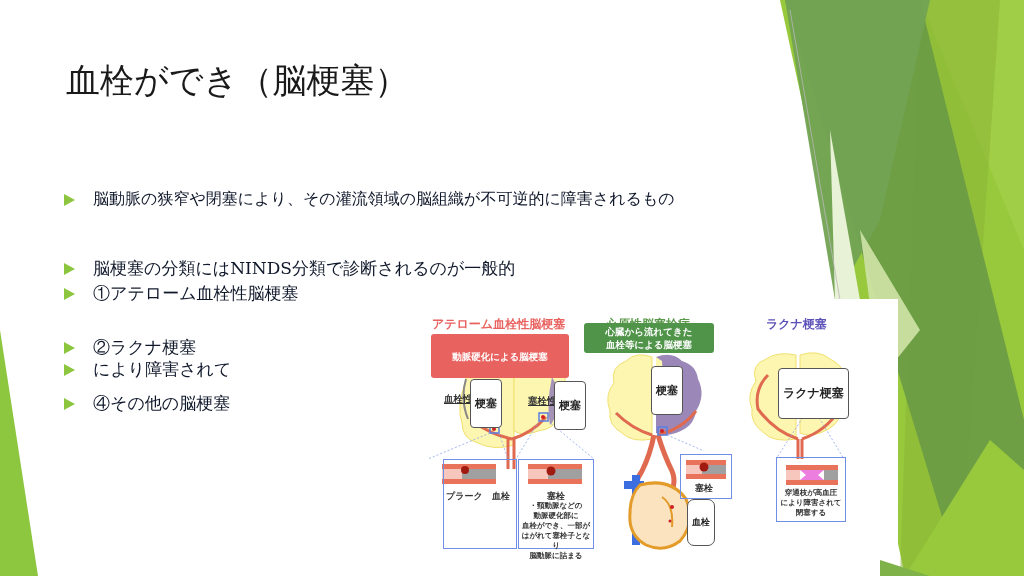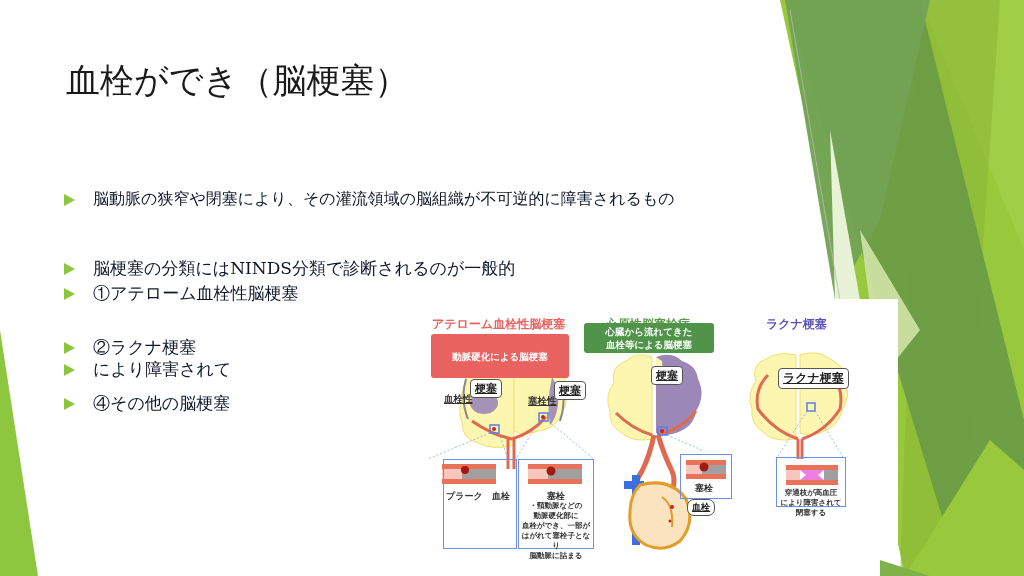--- a/index.html
+++ b/index.html
@@ -40,21 +40,21 @@
     font-size: 12px; white-space: nowrap; text-align: right;
   }
   .panel-box {
     position: absolute; border-radius: 3px; color: #fff;
     font-family: "DejaVu Sans", sans-serif; font-size: 9.5px; font-weight: bold;
     display: flex; align-items: center; justify-content: center; text-align: center; line-height: 13px;
   }
   .callout {
     position: absolute; background: #fff; border: 1.5px solid #555; border-radius: 4px;
     font-family: "DejaVu Sans", sans-serif; font-weight: bold; font-size: 11px; color: #222;
-    padding: 1px 4px; white-space: nowrap; text-decoration: underline;
+    padding: 16px 4px; white-space: nowrap;
   }
   .lbl {
     position: absolute; font-family: "DejaVu Sans", sans-serif; font-weight: bold; font-size: 9.5px;
     color: #333; text-decoration: underline; white-space: nowrap; margin-top: 28px;
   }
   .zoom-box {
     position: absolute; border: 1.5px solid #6f8ee8; background: #fff;
   }
   .zoom-text {
     position: absolute; font-family: "DejaVu Sans", sans-serif; font-size: 7.5px; font-weight: bold;
@@ -219,19 +219,19 @@
     <div class="panel-box" style="left:180px;top:24px;width:130px;height:30px;background:#4f9448;white-space:pre-line;">心臓から流れてきた
 血栓等による脳梗塞</div>
     <div class="callout" style="left:247px;top:67px;">梗塞</div>
     <div class="zoom-box" style="left:276px;top:155px;width:52px;height:45px;background:transparent;">
       <div class="zoom-sub" style="left:14px;top:27px;">塞栓</div>
     </div>
     <div class="callout" style="left:283px;top:200px;font-size:9px;border-radius:7px;">血栓</div>
 
     <div class="panel-title" style="left:362px;top:17px;color:#5a50b8;">ラクナ梗塞</div>
     <div class="callout" style="left:374px;top:69px;font-size:12px;">ラクナ梗塞</div>
-    <div class="zoom-box" style="left:372px;top:158px;width:70px;height:50px;background:transparent;">
+    <div class="zoom-box" style="left:372px;top:158px;width:70px;height:65px;background:transparent;">
       <div class="zoom-text" style="top:30px;">穿通枝が高血圧
 により障害されて
 閉塞する</div>
     </div>
   </div>
 </div>
 
 </body></html>

